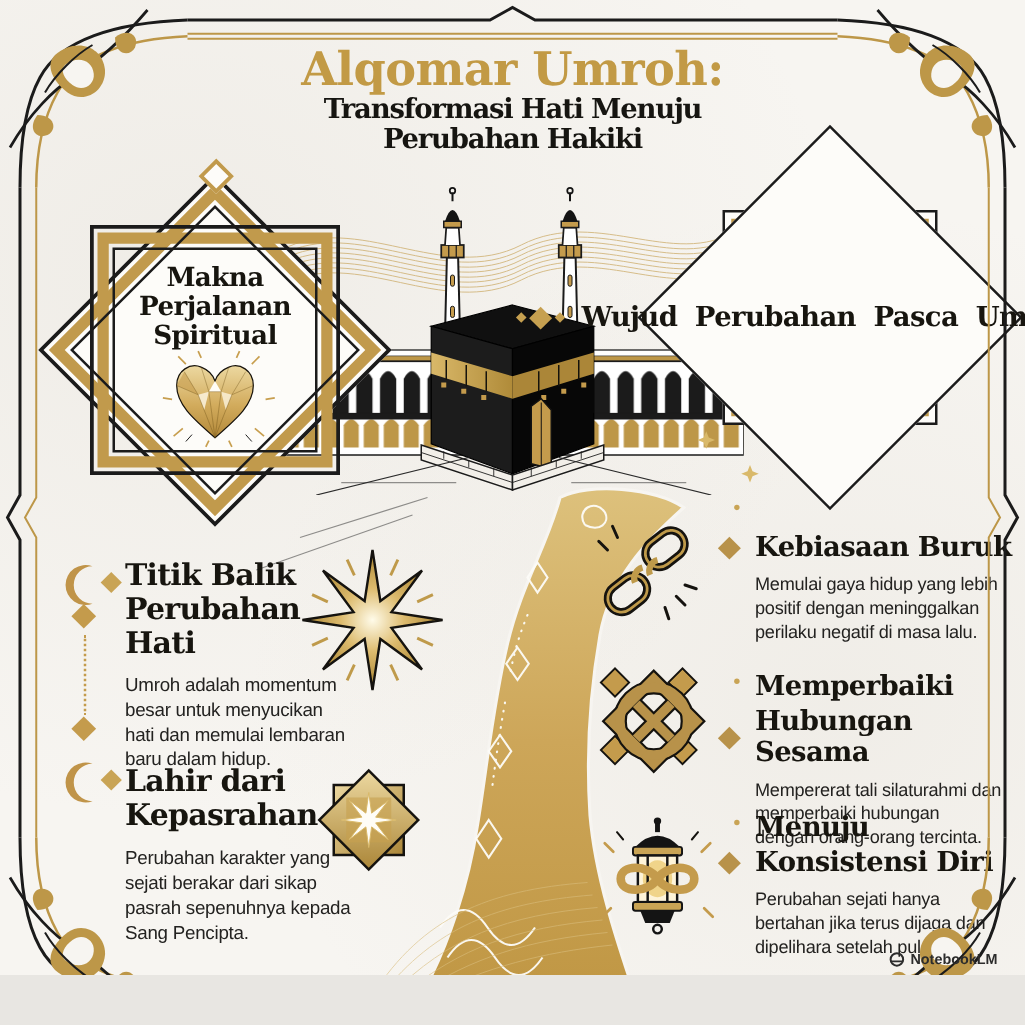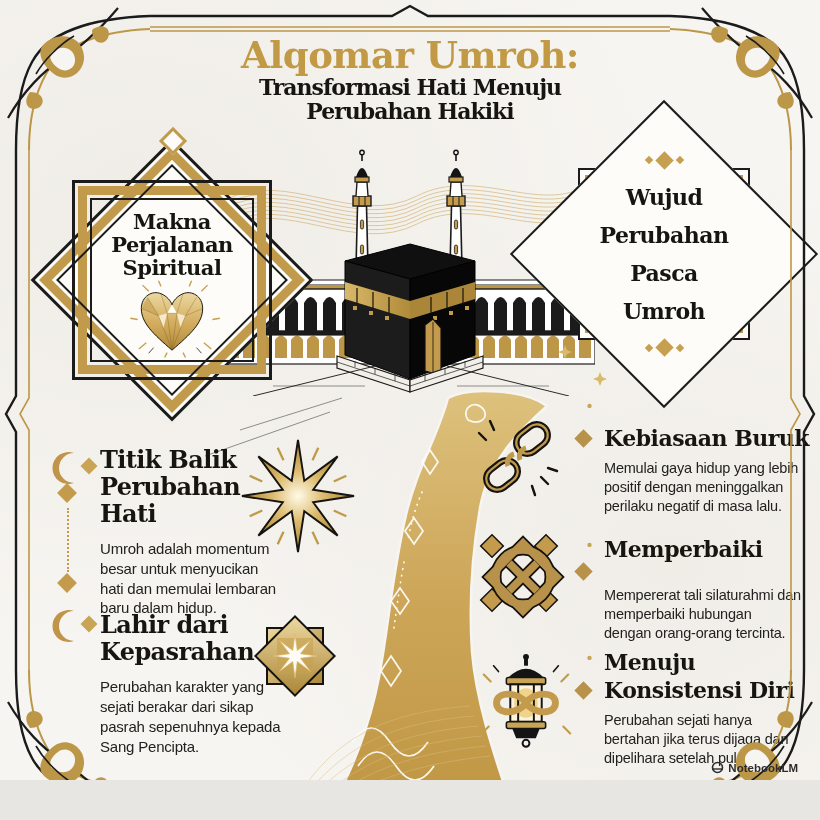--- a/index.html
+++ b/index.html
@@ -36,21 +36,21 @@
 
   .badge-right{position:absolute;left:538px;top:128px;width:252px;height:252px;z-index:3;}
   .badge-right .rsq{position:absolute;border:2px solid #1b1b1b;}
   .badge-right .rsqA{inset:40px;background:#fdfcf9;}
   .badge-right .rsqB{inset:47px;border:7px solid #c19a4c;}
   .badge-right .rsqC{inset:58px;}
   .badge-right .rqua{position:absolute;inset:27px;transform:rotate(45deg);
     border:5px solid #cda858;border-radius:26%;}
   .badge-right .rdia{position:absolute;inset:17px;transform:rotate(45deg);
     border:2.5px solid #1b1b1b;background:#fdfcf9;}
-  .badge-right-content{position:absolute;inset:0;display:flex;flex-direction:column;
+  .badge-right-content{position:absolute;inset:0;display:flex;flex-direction:row;
     align-items:center;justify-content:center;gap:14px;text-align:center;}
   .orn-row{display:flex;align-items:center;gap:6px;margin:4px 0;}
   .d-lg{width:13px;height:13px;background:#c6a050;transform:rotate(45deg);}
   .d-sm{width:6px;height:6px;background:#c6a050;transform:rotate(45deg);}
   .badge-right .line{font-family:"DejaVu Serif", serif;font-weight:700;font-size:22px;
     line-height:1.1;letter-spacing:-0.5px;color:#17150f;}
 
   
   .lsec{position:absolute;left:100px;width:196px;z-index:4;}
   .lsec h3{margin:0;font-family:"DejaVu Serif", serif;font-weight:700;font-size:24px;
@@ -488,20 +488,21 @@
         <path d="M20,3 A15,15 0 1 0 20,33 A12,12 0 1 1 20,3 Z" fill="#c09449"></path>
         <circle cx="27" cy="11" r="3" fill="#c9a455"></circle>
           </svg>
         </span>
       <h3>Memperbaiki</h3>
     </div>
     <div class="trow" style="margin-top:2px;">
       <span class="bx">
           <span class="rdot"></span>
         </span>
+      <h3>Hubungan Sesama</h3>
     </div>
     <p>Mempererat tali silaturahmi dan memperbaiki hubungan dengan orang-orang tercinta.</p>
   </div>
 
   <div class="rsec" style="top:650px;">
     <div class="trow">
       <span class="bx">
           <svg width="26" height="26" viewBox="0 0 36 36">
         <path d="M20,3 A15,15 0 1 0 20,33 A12,12 0 1 1 20,3 Z" fill="#c09449"></path>
         <circle cx="27" cy="11" r="3" fill="#c9a455"></circle>

